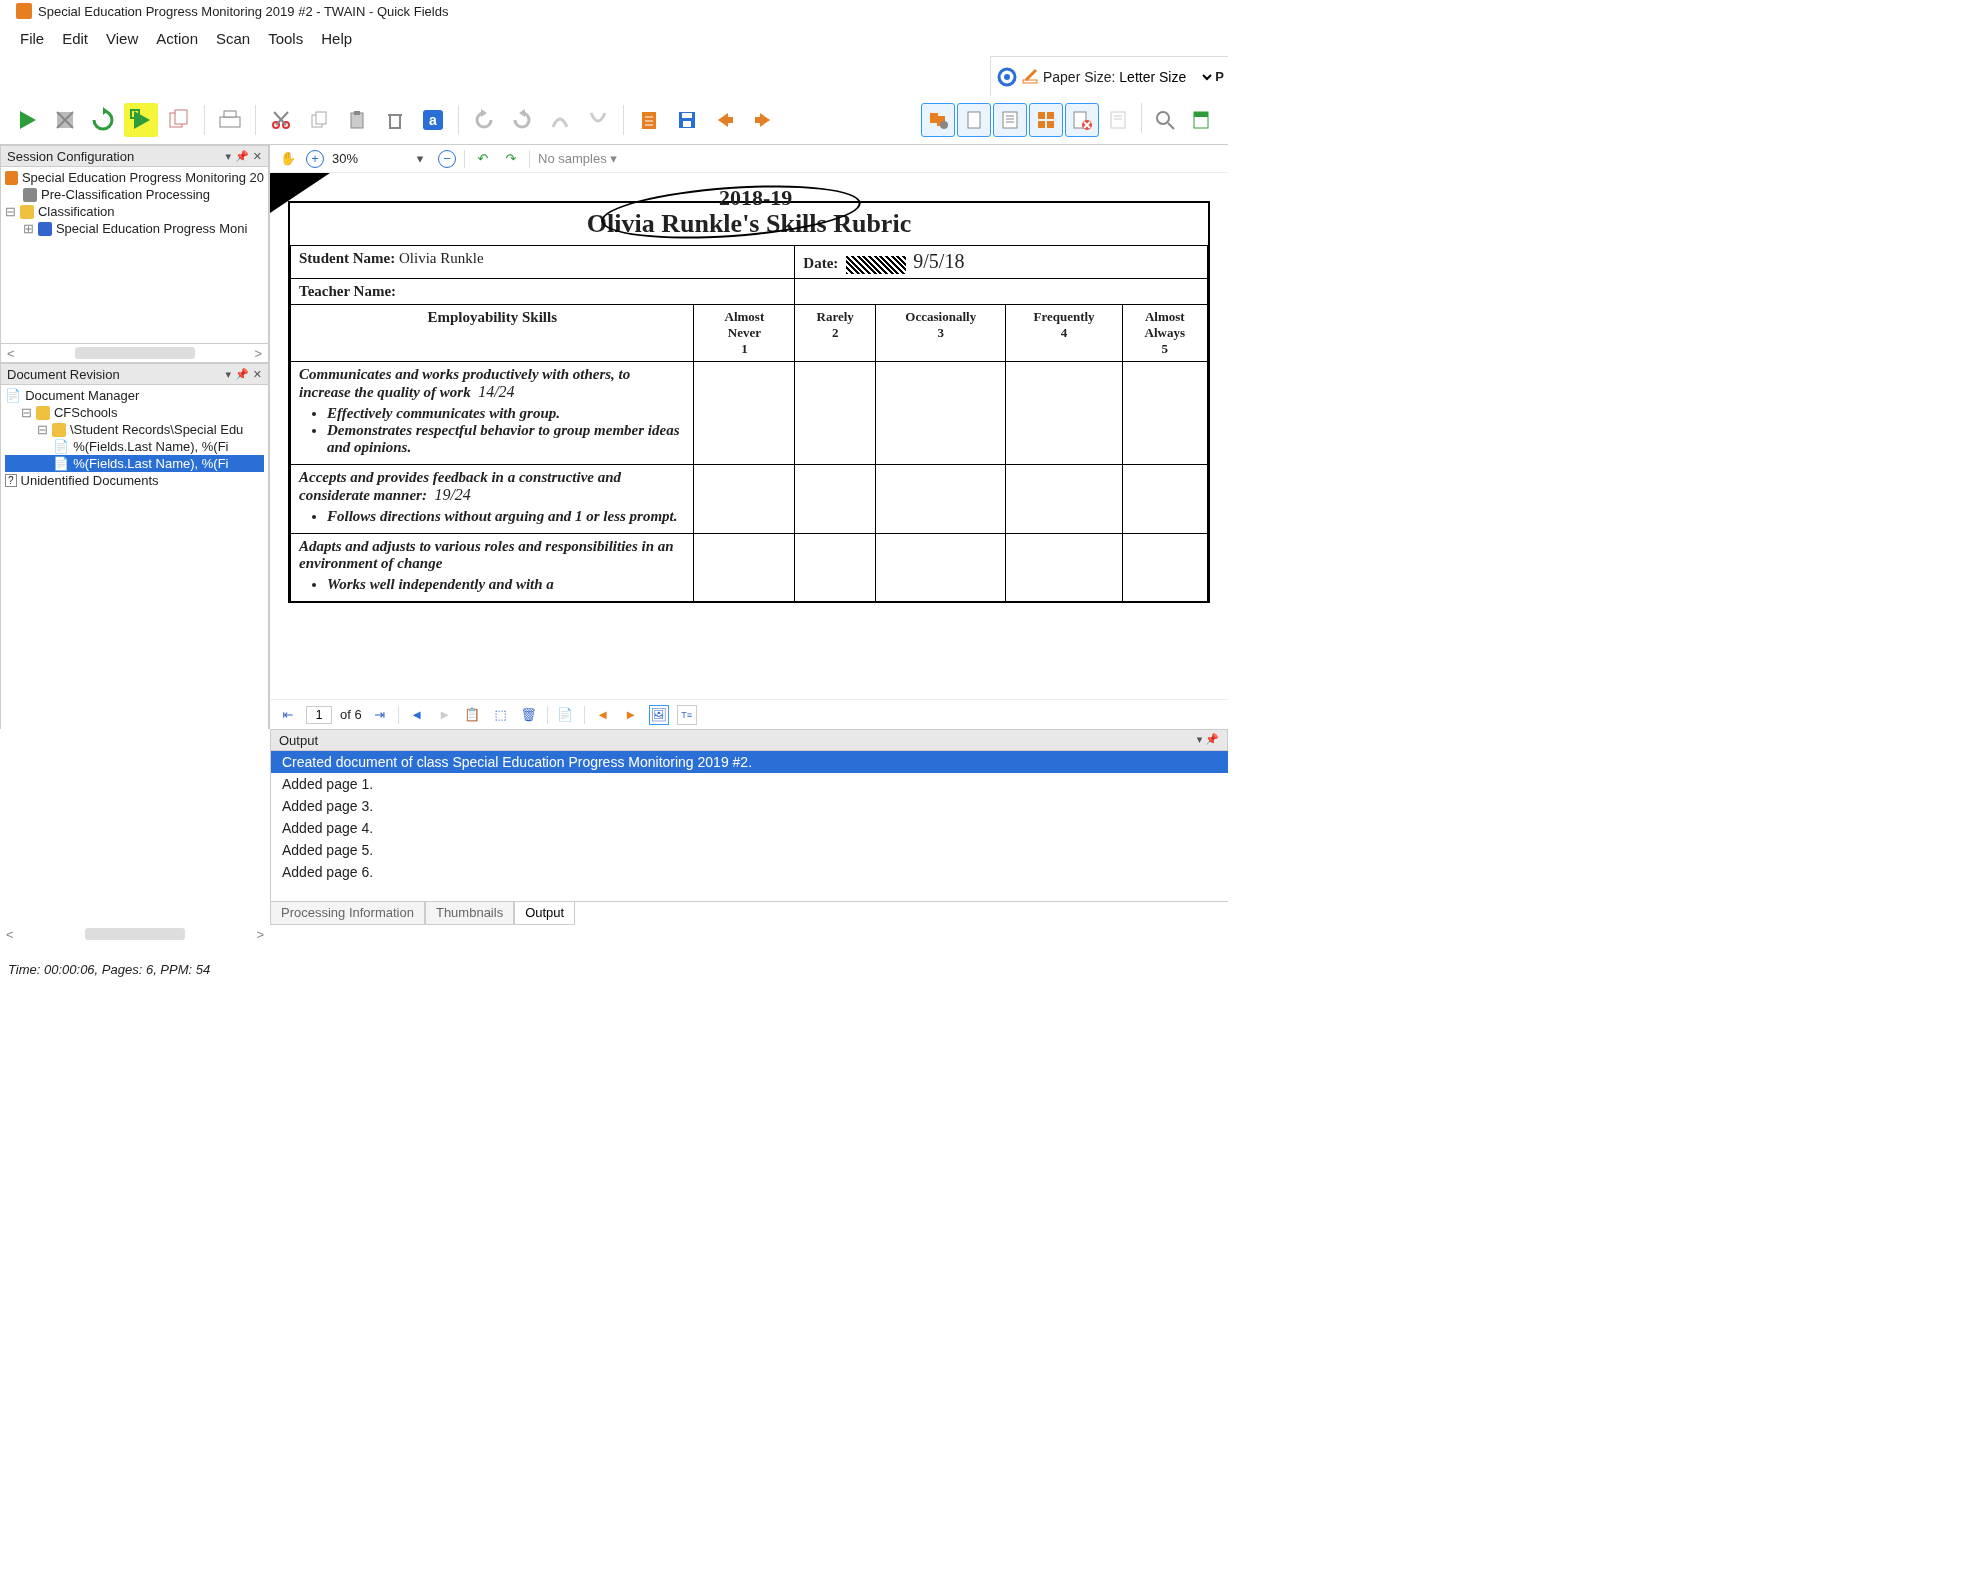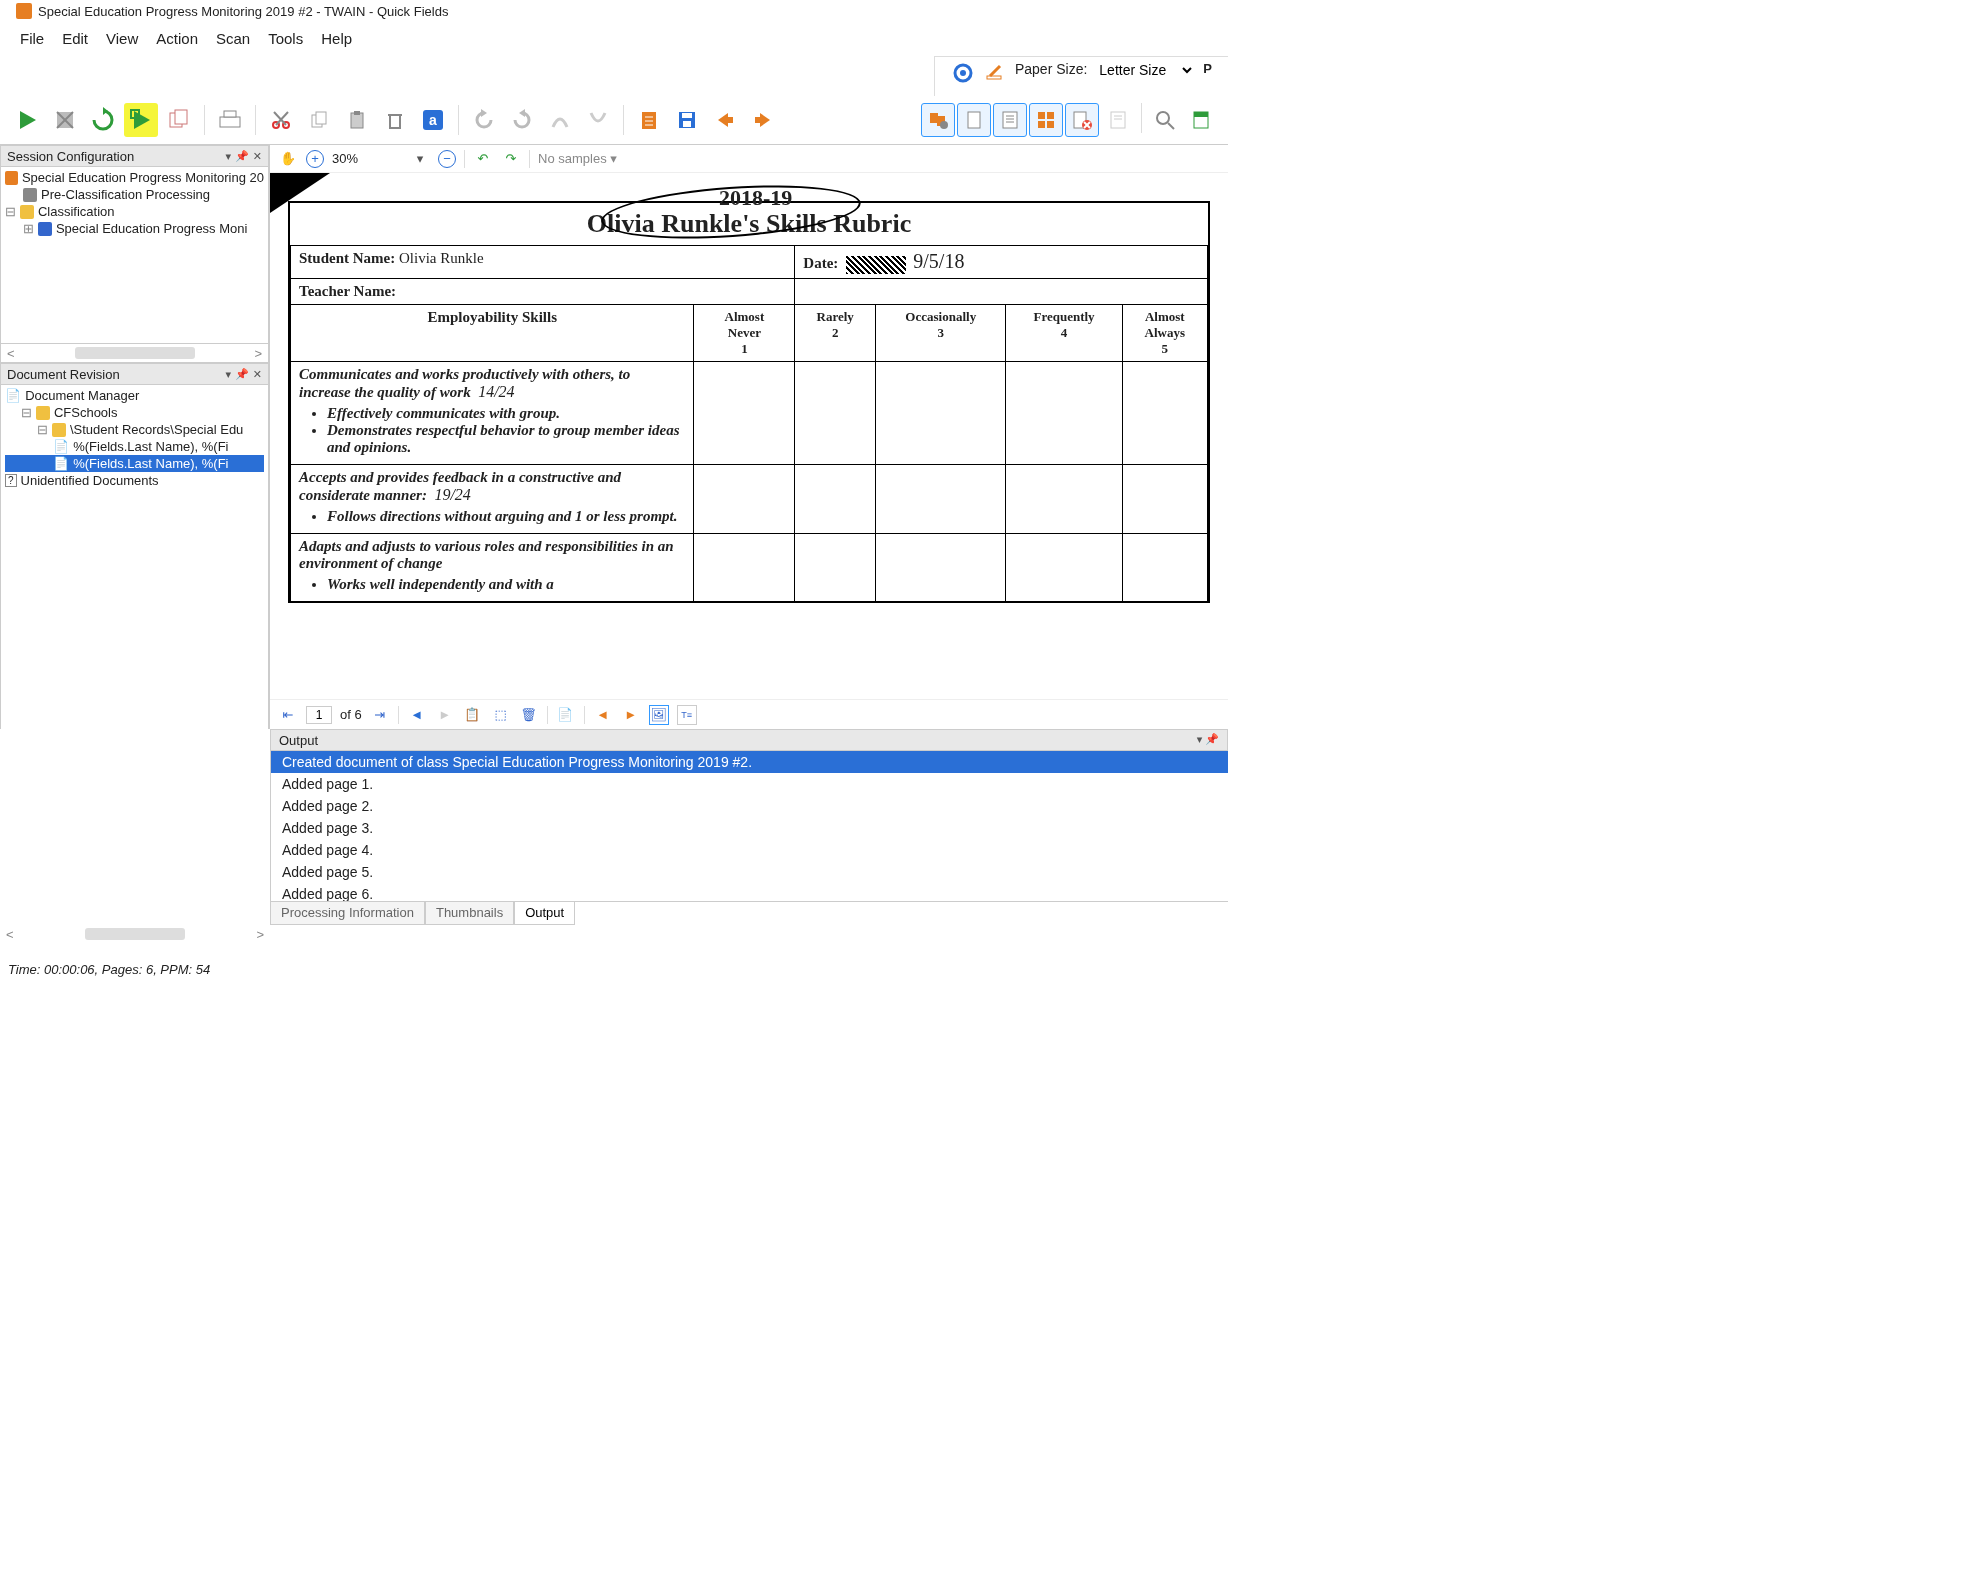--- a/index.html
+++ b/index.html
@@ -7,21 +7,21 @@
 
 
 .titlebar { display: flex; align-items: center; height: 22px; padding: 2px 16px; background: #fff; }
 .titlebar .app-icon { width: 16px; height: 16px; background: #e67e22; border-radius: 2px; margin-right: 6px; }
 
 
 .menubar { display: flex; gap: 18px; padding: 8px 20px 10px 20px; font-size: 15px; }
 .menubar span { cursor: default; }
 
 
-.uppertools { position: absolute; right: 0; top: 56px; display: flex; align-items: flex-start; gap: 8px; padding: 4px 16px; border-top: 1px solid #ddd; border-left: 1px solid #ddd; background: #fff; height: 40px; }
+.uppertools { position: absolute; right: 0; top: 56px; display: flex; align-items: center; padding: 4px 4px; border-top: 1px solid #ddd; border-left: 1px solid #ddd; background: #fff; height: 40px; }
 .uppertools .icon { width: 24px; height: 24px; display:inline-flex; align-items:center; justify-content:center; }
 .uppertools .label { font-size: 14px; }
 .uppertools select { font-size: 14px; border: none; background: #fff; min-width: 100px; }
 
 
 .maintoolbar { display: flex; align-items: center; gap: 4px; padding: 6px 10px; border-bottom: 1px solid #ccc; height: 50px; margin-top: 38px; }
 .maintoolbar .tbtn { width: 34px; height: 34px; display: inline-flex; align-items: center; justify-content: center; border-radius: 3px; }
 .maintoolbar .sep { width: 1px; height: 30px; background: #ddd; margin: 0 4px; }
 .highlighted { background: #f5f53a; }
 .maintoolbar .rightgroup { margin-left: auto; display: flex; gap: 2px; }
@@ -495,21 +495,20 @@
   </div>
 </div>
 
 <div class="output-header">
   <span>Output</span>
   <span class="controls" style="font-size:11px;color:#555;"><span>▾</span> <span>📌</span></span>
 </div>
 <div class="output-body">
   <div class="line sel">Created document of class Special Education Progress Monitoring 2019 #2.</div>
   <div class="line">Added page 1.</div>
-  <div class="line">Added page 2.</div>
   <div class="line">Added page 3.</div>
   <div class="line">Added page 4.</div>
   <div class="line">Added page 5.</div>
   <div class="line">Added page 6.</div>
 </div>
 <div class="bottom-tabs">
   <div class="tab">Processing Information</div>
   <div class="tab">Thumbnails</div>
   <div class="tab active">Output</div>
 </div>

